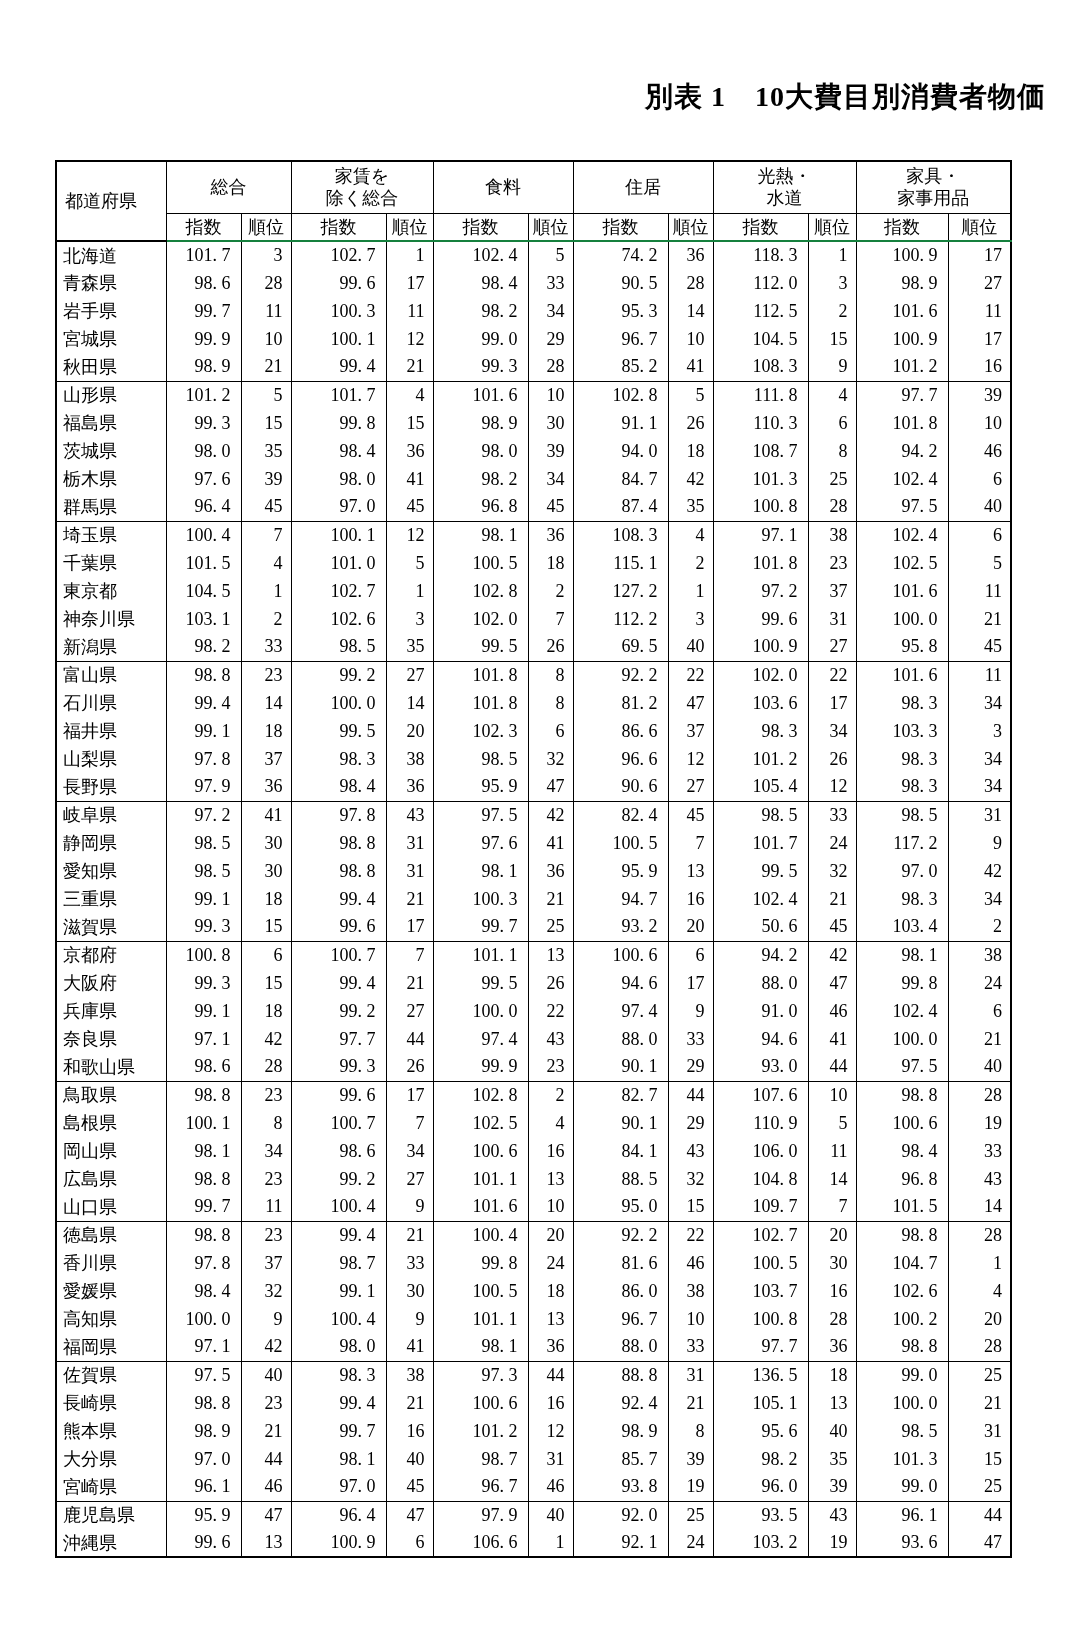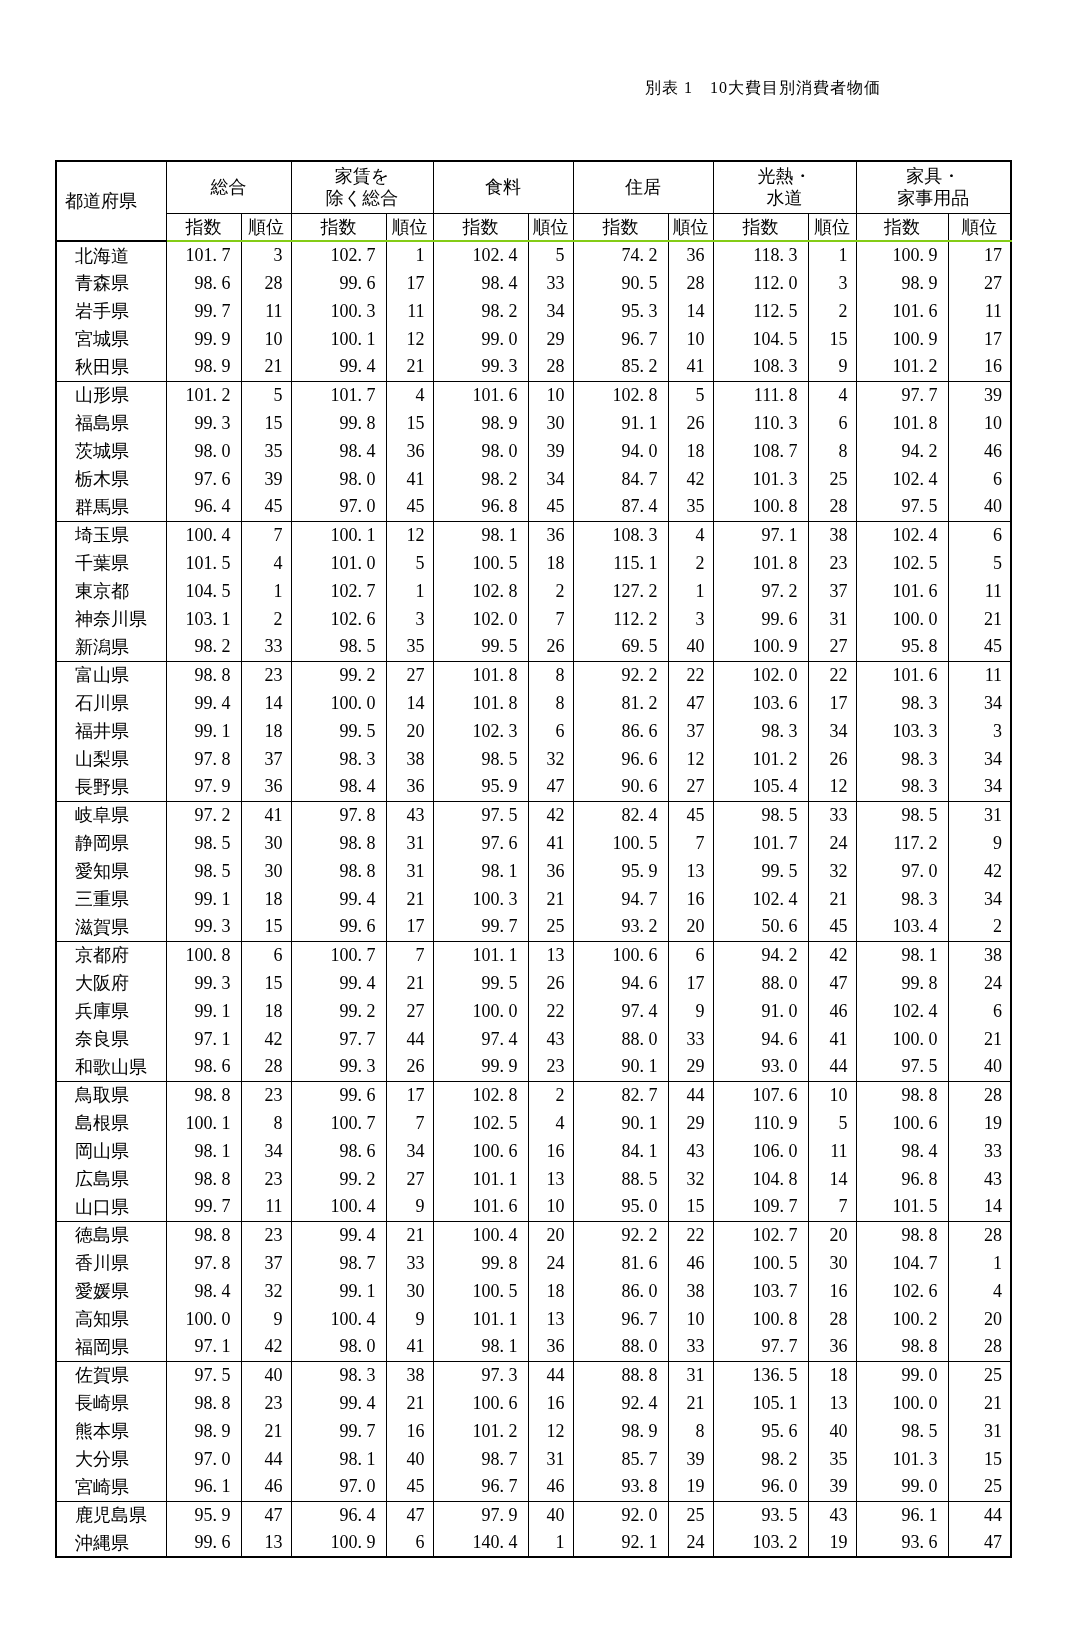--- a/index.html
+++ b/index.html
@@ -12,22 +12,22 @@
     height: 1628px;
     position: relative;
     overflow: hidden;
     font-family: "Liberation Serif", "DejaVu Serif", serif;
     color: #000;
   }
   .page-title {
     position: absolute;
     left: 645px;
     top: 78px;
-    font-size: 16px;
-    font-weight: normal;
+    font-size: 28px;
+    font-weight: bold;
     white-space: nowrap;
     letter-spacing: 1px;
   }
   .table-wrap {
     position: absolute;
     left: 55px;
     top: 160px;
   }
   table.price-table {
     border-collapse: collapse;
@@ -43,37 +43,37 @@
     white-space: nowrap;
   }
   thead th {
     border: 1px solid #000;
     text-align: center;
     vertical-align: middle;
     line-height: 1.25;
     padding: 2px 0;
   }
   thead tr.cat-row th { height: 52px; }
-  thead tr.sub-row th { height: 26px; border-bottom: 2px solid #84cc16; }
+  thead tr.sub-row th { height: 26px; border-bottom: 2px solid #15803d; }
   th.corner {
     border-bottom: 2px solid #000;
     text-align: left;
     padding-left: 8px;
     vertical-align: middle;
   }
   tbody td {
     border-left: 1px solid #000;
     border-right: 1px solid #000;
     border-top: none;
     border-bottom: none;
     height: 28px;
     padding: 0;
   }
   tbody tr.group-end td { border-bottom: 1px solid #000; }
-  td.pref { text-align: left; padding-left: 18px; }
+  td.pref { text-align: left; padding-left: 6px; }
   td.idx  { text-align: right; padding-right: 10px; }
   td.rank { text-align: right; padding-right: 8px; }
 </style>
 </head>
 <body>
 
 <div class="page">
   <div class="page-title">別表 1　10大費目別消費者物価</div>
 
   <div class="table-wrap">
@@ -808,21 +808,21 @@
             <td class="rank">43</td>
             <td class="idx">96. 1</td>
             <td class="rank">44</td>
           </tr>
           <tr>
             <td class="pref">沖縄県</td>
             <td class="idx">99. 6</td>
             <td class="rank">13</td>
             <td class="idx">100. 9</td>
             <td class="rank">6</td>
-            <td class="idx">140. 4</td>
+            <td class="idx">106. 6</td>
             <td class="rank">1</td>
             <td class="idx">92. 1</td>
             <td class="rank">24</td>
             <td class="idx">103. 2</td>
             <td class="rank">19</td>
             <td class="idx">93. 6</td>
             <td class="rank">47</td>
           </tr>
         </tbody>
     </table>

